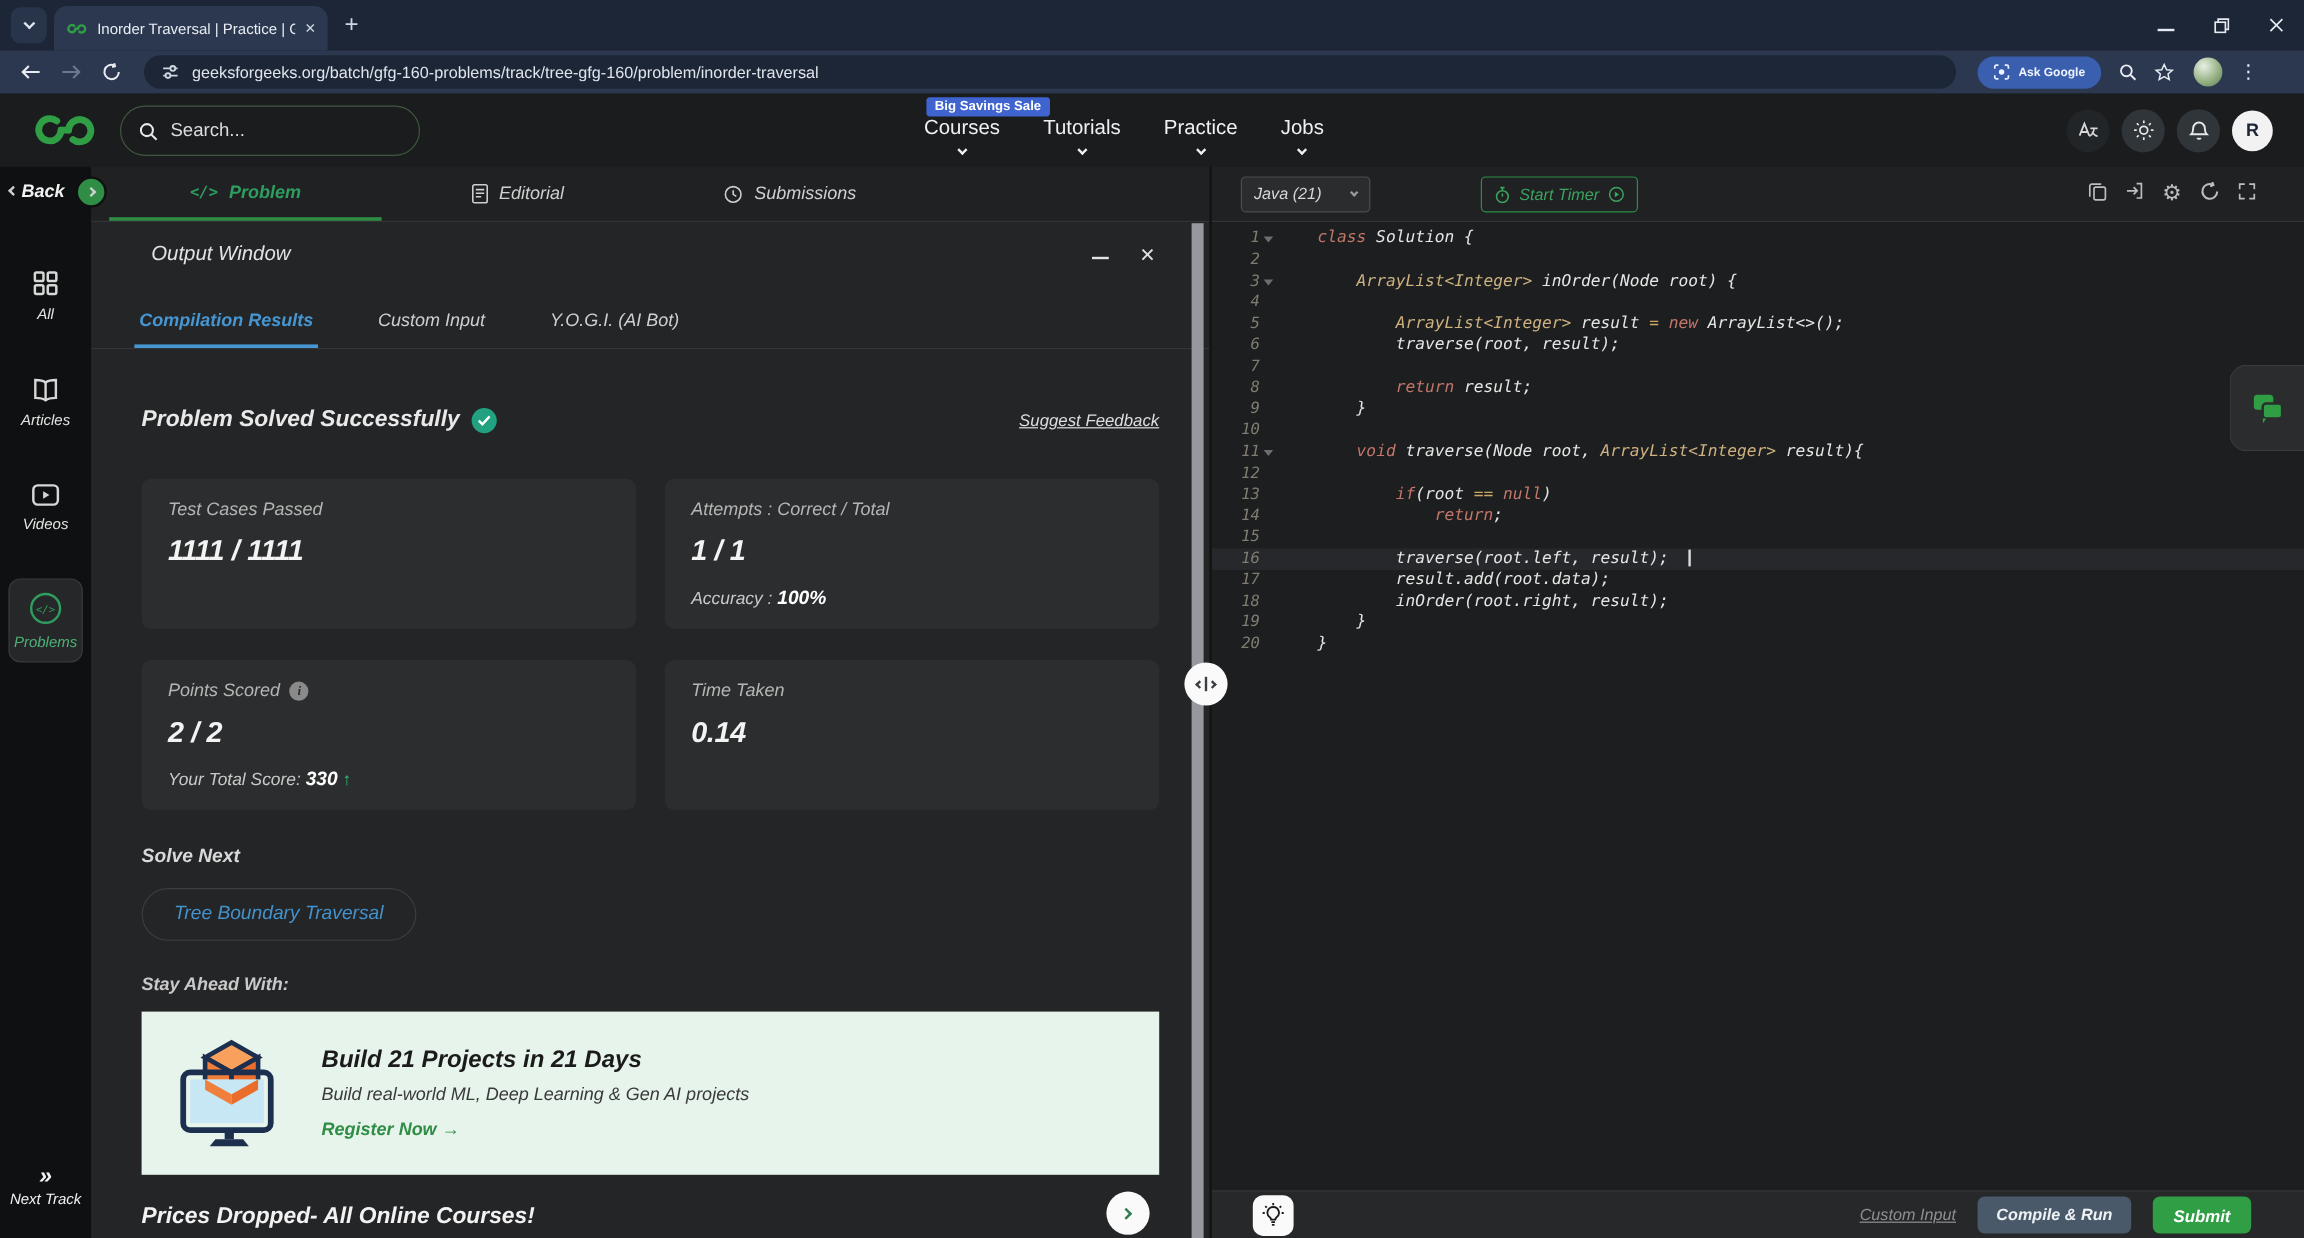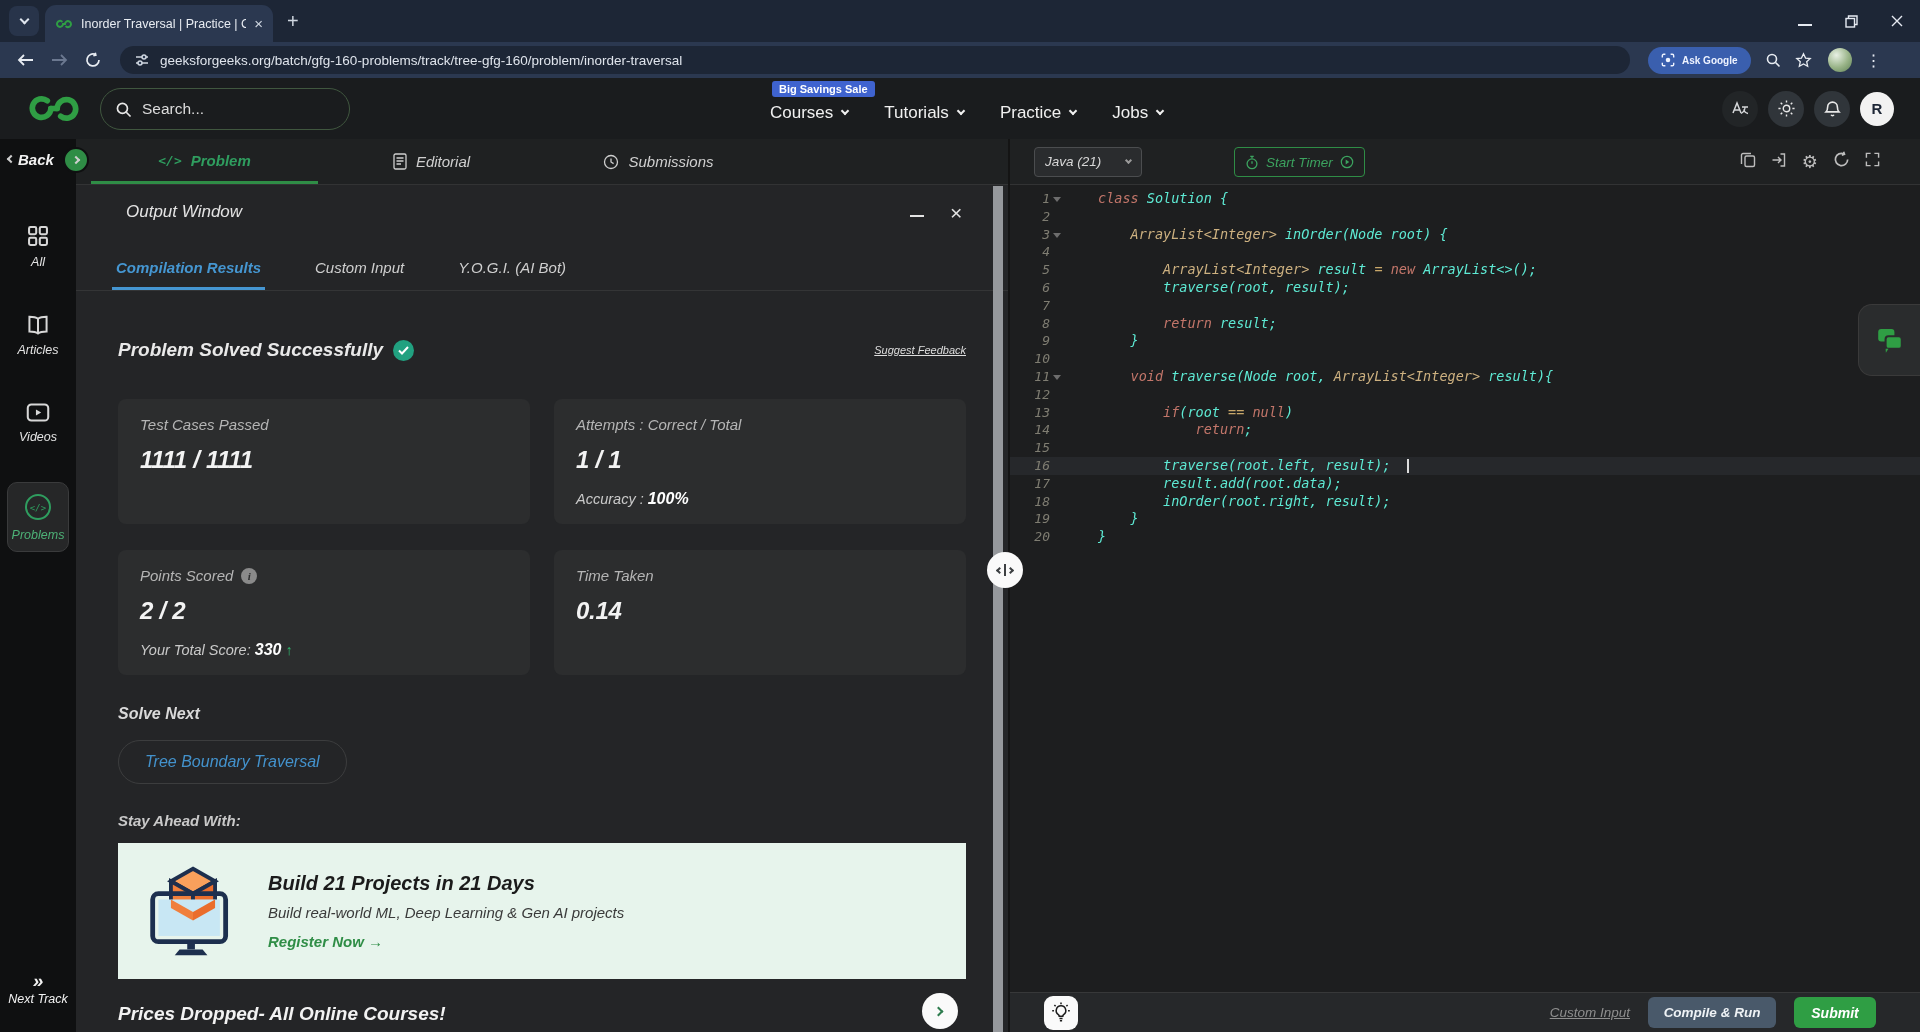--- a/index.html
+++ b/index.html
@@ -39,21 +39,21 @@
 
   
   .gfghead { position:absolute; top:78px; left:0; right:0; height:61px; background:#1a1c1e; }
   .gfglogo { position:absolute; left:26px; top:15px; }
   .gsearch { position:absolute; left:100px; top:10px; width:250px; height:42px; border:1.5px solid #40573f;
              border-radius:21px; display:flex; align-items:center; padding:13px 14px; gap:10px; background:#1a1c1e; }
   .gsearch input { background:transparent; border:none; outline:none; color:#e8e8e8; font-size:15.5px;
                    width:170px; font-family:"Liberation Sans",sans-serif; }
   .gsearch input::placeholder { color:#dcdcdc; }
   .gnav { position:absolute; left:770px; top:0; height:61px; display:flex; align-items:center; gap:36px; }
-  .nav-item { display:flex; align-items:center; gap:9px; color:#f0f0f0; font-size:17px; margin-top:8px; }
+  .nav-item { display:flex; align-items:center; gap:9px; color:#f0f0f0; font-size:17px; margin-top:8px;flex-direction:column; }
   .nav-item .chev { width:6px; height:6px; margin-top:-4px; }
   .salebadge { position:absolute; left:772px; top:3px; background:var(--sale-blue); color:#fff;
                font-size:11px; font-weight:700; padding:2px 7px; border-radius:3px; }
   .gicons { position:absolute; right:26px; top:0; height:61px; display:flex; align-items:center; gap:10px; }
   .gcirc { width:36px; height:36px; border-radius:50%; display:flex; align-items:center; justify-content:center;
            color:#d6d8da; background:#222527; }
   .gcirc.lit { background:#30353a; }
   .ravatar { width:34px; height:34px; border-radius:50%; background:#f2f2f2; color:#1d2636;
              font-weight:700; font-size:15px; display:flex; align-items:center; justify-content:center; }
 
@@ -96,21 +96,21 @@
              border-bottom:1px solid #343536; }
   .otab { padding:0 4px 14px; color:#cfcfcf; font-size:15px; }
   .otab.active { color:var(--accent-blue); font-weight:700; border-bottom:3px solid var(--accent-blue);
                  padding-bottom:11px; }
 
   .ow-body { flex:1; padding:0 42px; overflow:hidden; }
   .statusrow { margin-top:48px; display:flex; align-items:center; }
   .statustext { color:#e9e9e9; font-size:19px; font-weight:700; display:flex; align-items:center; gap:10px; }
   .checkdot { width:21px; height:21px; border-radius:50%; background:var(--check-teal);
               display:flex; align-items:center; justify-content:center; }
-  .feedback { margin-left:auto; color:#dedede; font-size:11px; text-decoration:underline; }
+  .feedback { margin-left:auto; color:#dedede; font-size:14px; text-decoration:underline; }
 
   .cards { margin-top:38px; display:grid; grid-template-columns:412px 412px; gap:26px 24px; }
   .card { height:125px; background:#2c2d2e; border-radius:8px; padding:17px 22px; }
   .clabel { color:#b5b5b5; font-size:15px; display:flex; align-items:center; gap:8px; }
   .cvalue { margin-top:13px; color:#f3f3f3; font-size:24px; font-weight:700; letter-spacing:-.3px; }
   .csub { margin-top:16px; font-size:14.5px; color:#c9c9c9; }
   .csub b { color:#fff; font-size:16px; }
   .uparrow { color:#2fbf71; font-weight:700; }
   .info-i { width:16px; height:16px; border-radius:50%; background:#8a8a8a; color:#2c2d2e;
             font-size:11px; font-weight:700; display:inline-flex; align-items:center; justify-content:center;
@@ -156,21 +156,21 @@
   .gearglyph { font-size:18px; line-height:1; font-family:"DejaVu Sans",sans-serif; }
 
   .codearea { position:absolute; top:46px; left:0; right:0; bottom:40px; padding-top:5px; overflow:hidden; }
   .code-line { display:flex; height:17.8px; line-height:17.8px; white-space:pre;
                font-family:"DejaVu Sans Mono",monospace; font-size:13.5px; }
   .code-line.active { background:#26282b; }
   .gutter { flex:0 0 52px; text-align:right; padding-right:12px; color:#7f7d72; font-size:13px; position:relative; }
   .fold { position:absolute; right:1px; top:7px; width:0; height:0; border-left:4px solid transparent;
           border-right:4px solid transparent; border-top:5px solid #6d6d6d; }
   .lcode { padding-left:36px; color:#e6e4df; }
-  .tok-kw { color:#c3766a; } .tok-ty { color:#cdb180; } .tok-op { color:#c9a86a; } .tok-pl { color:#5eead4; }
+  .tok-kw { color:#c3766a; } .tok-ty { color:#cdb180; } .tok-op { color:#c9a86a; } .tok-pl { color:#e5e5e5; }
   .cursor { display:inline-block; width:2px; height:14px; background:#dcdcdc; margin-left:16px;
             vertical-align:middle; }
 
   .chattab { position:absolute; right:0; top:165px; width:62px; height:72px; background:#2a2c2d;
              border:1px solid #3a3a3a; border-right:none; border-radius:14px 0 0 14px;
              display:flex; align-items:center; justify-content:center; }
 
   .efoot { position:absolute; left:0; right:0; bottom:0; height:40px; background:#26282a;
            border-top:1px solid #373839; display:flex; align-items:center; }
   .bulbbtn { margin-left:34px; width:34px; height:34px; background:#fafafa; border-radius:9px;

